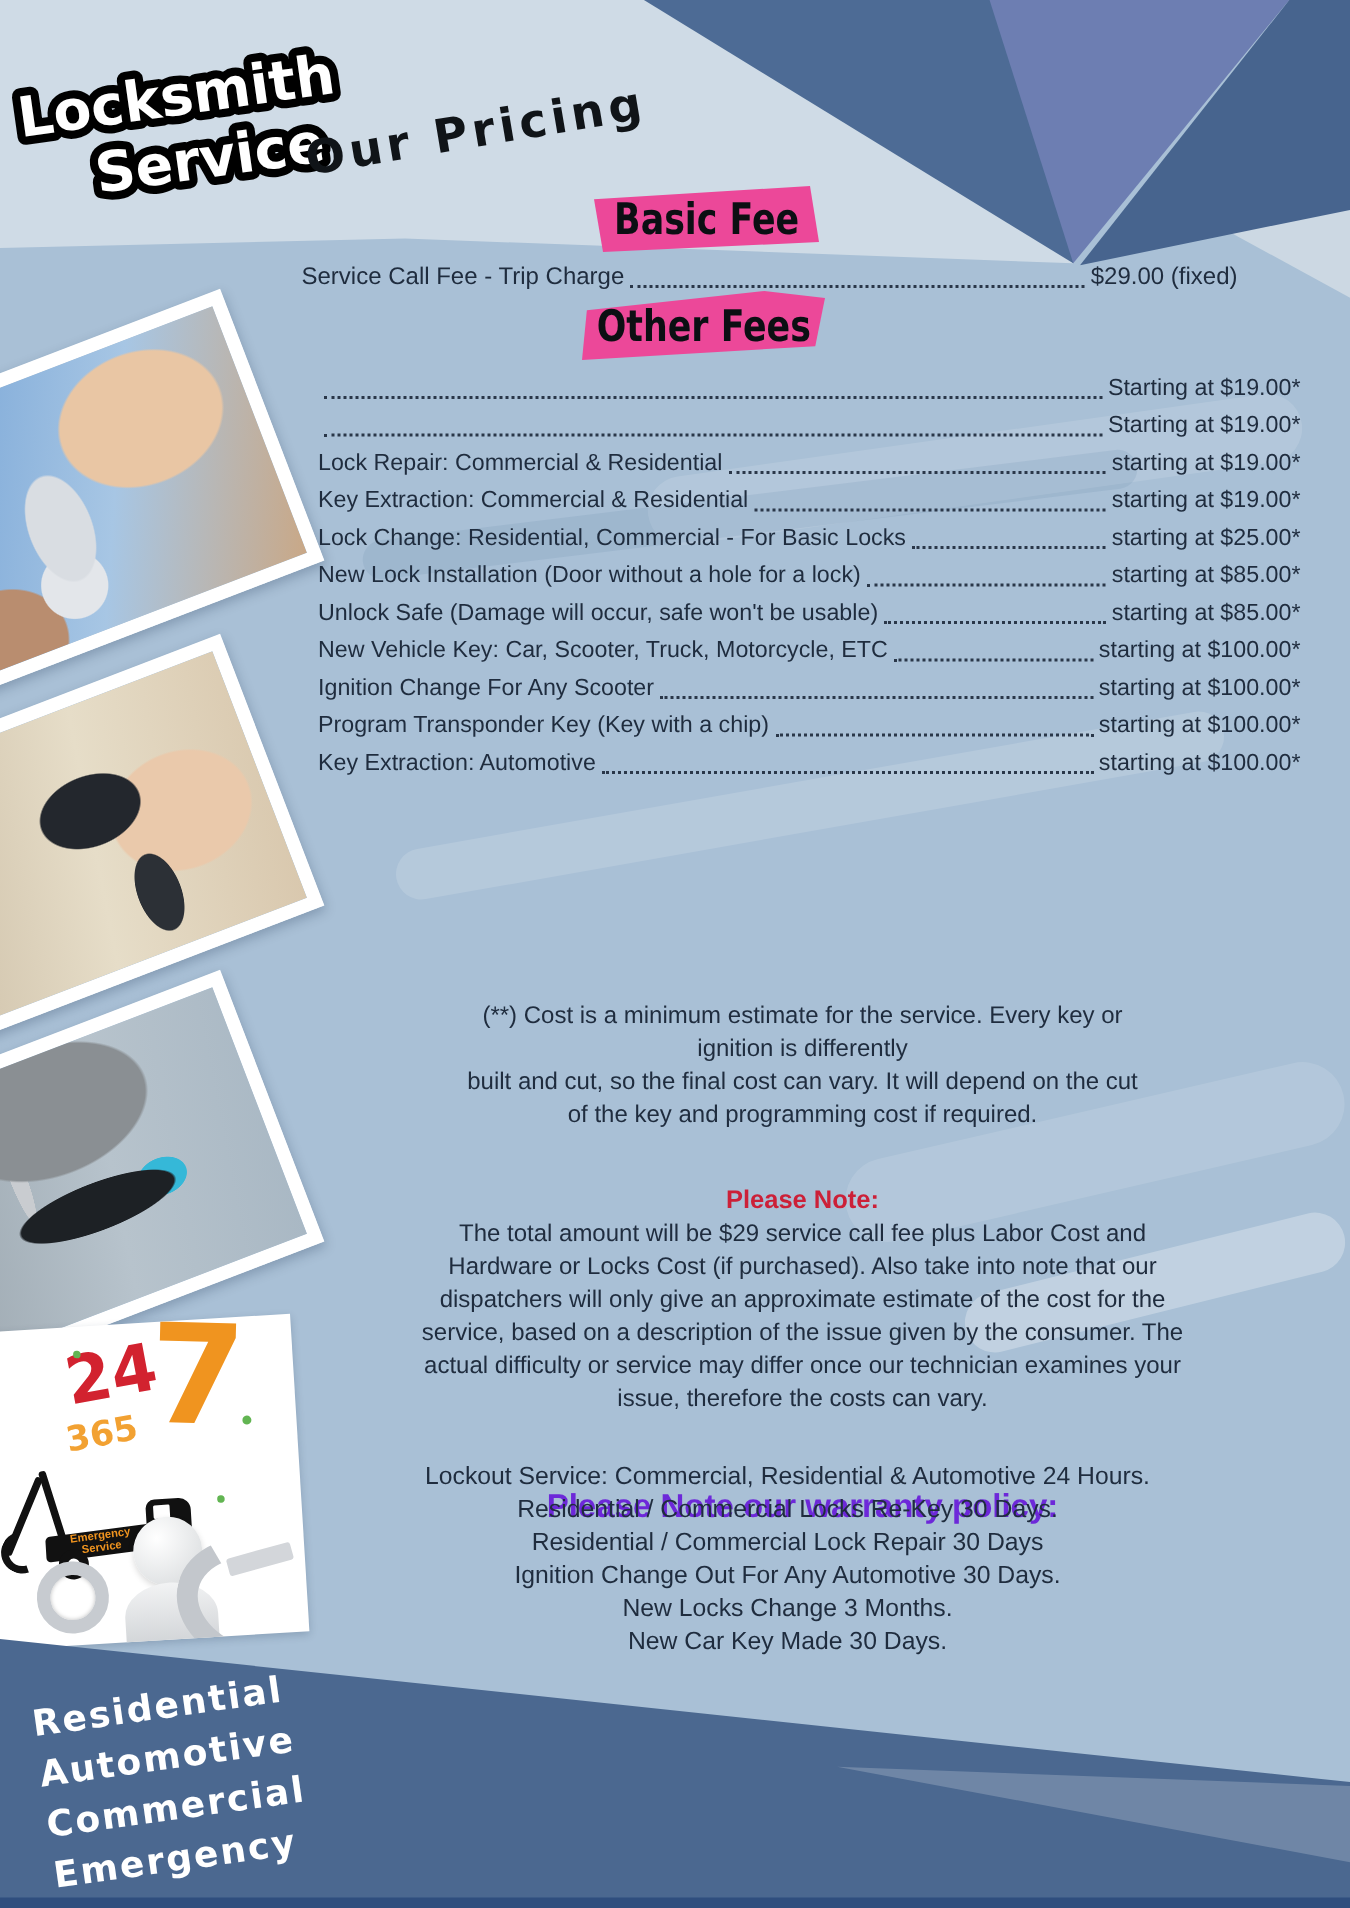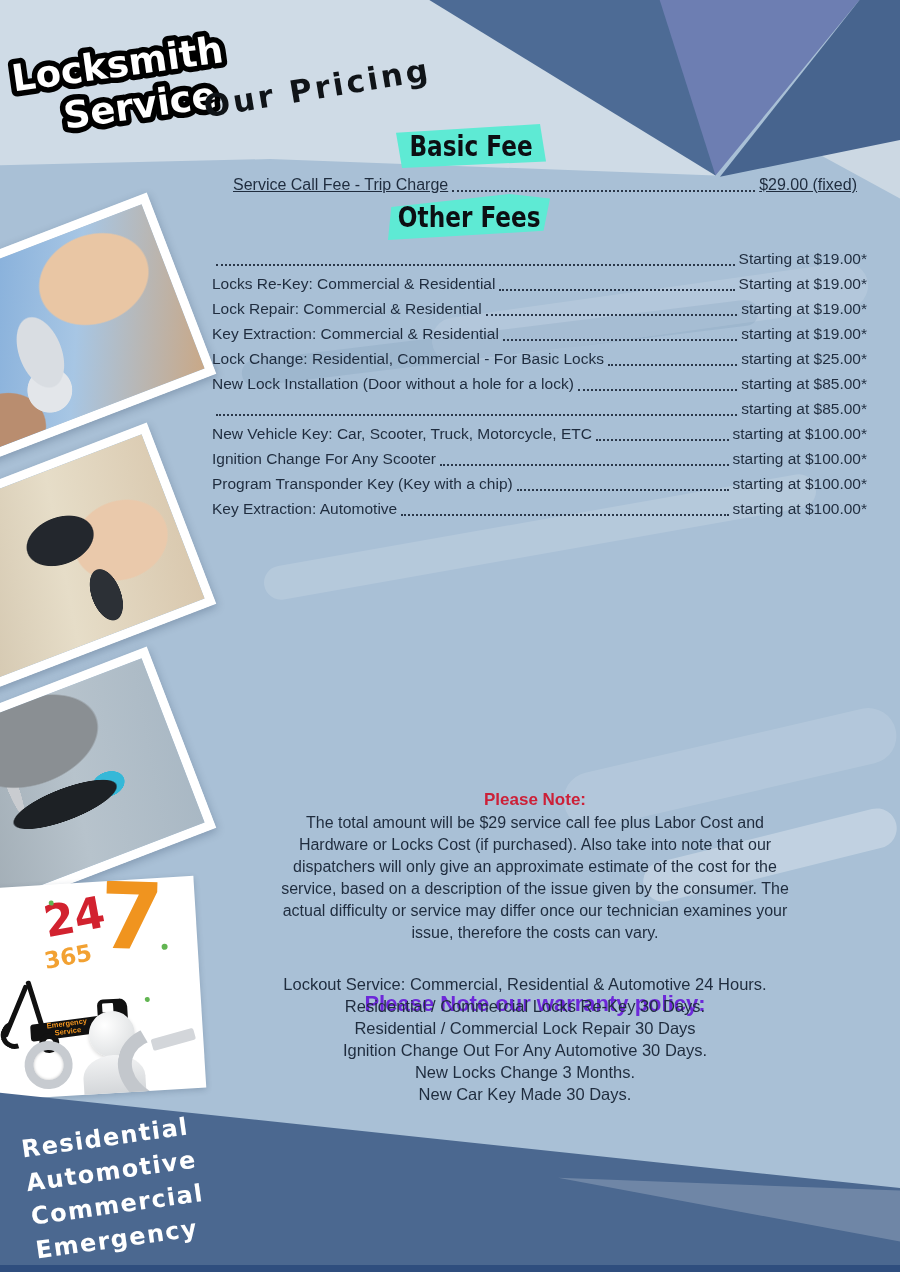--- a/index.html
+++ b/index.html
@@ -49,28 +49,28 @@
       linear-gradient(100deg,#9aa5ad 0%,#b7c3cc 55%,#a9b8c4 100%);}
 
   
   .brand{position:absolute;left:10px;top:28px;width:260px;height:140px;transform:rotate(-8deg);z-index:6;}
   .brand text{font-family:"DejaVu Sans",sans-serif;font-weight:bold;font-size:37px;}
   .heading{position:absolute;left:202px;top:64px;width:300px;transform:rotate(-9.5deg);
            font-family:"DejaVu Sans",sans-serif;font-weight:bold;font-size:31px;
            letter-spacing:3px;color:#101418;z-index:6;}
 
   
-  .plate{position:absolute;background:#5eead4;display:flex;align-items:center;justify-content:center;z-index:5;}
+  .plate{position:absolute;background:#ec4899;display:flex;align-items:center;justify-content:center;z-index:5;}
   .plate-basic{left:396px;top:124px;width:150px;height:44px;clip-path:polygon(0 20%,96% 0,100% 85%,4% 100%);}
   .plate-other{left:388px;top:194px;width:162px;height:46px;clip-path:polygon(2% 28%,75% 0,100% 10%,96% 80%,0 100%);}
   .plate span{display:inline-block;transform:scaleX(.8);font-family:"DejaVu Sans",sans-serif;
               font-weight:bold;font-size:29px;color:#0c0f13;letter-spacing:0;white-space:nowrap;}
 
   
-  .fee-row-wrap{position:absolute;left:233px;top:172px;width:624px;z-index:5;font-size:16px;text-decoration:underline;}
+  .fee-row-wrap{position:absolute;left:201px;top:172px;width:624px;z-index:5;font-size:16px;}
   .price-list{position:absolute;left:212px;top:246px;width:655px;z-index:5;font-size:15.5px;}
   .price-row{display:flex;height:25px;align-items:center;white-space:nowrap;}
   .price-row .lbl{flex:0 0 auto;}
   .price-row .dots{flex:1 1 auto;border-bottom:2px dotted #2a3749;margin:0 4px 5px 4px;align-self:flex-end;height:0;}
   .price-row .prc{flex:0 0 auto;}
 
   
   .centered{position:absolute;left:190px;width:690px;text-align:center;z-index:5;}
   .fn1{top:573px;font-size:16px;line-height:22.5px;}
   .fn2{top:667px;font-size:16px;line-height:22px;}
@@ -169,21 +169,20 @@
 
   <div class="plate plate-other">
     <span>Other Fees</span>
   </div>
   <div class="price-list">
       <div class="price-row">
         <span class="dots"></span>
         <span class="prc">Starting at $19.00*</span>
       </div>
       <div class="price-row">
-        <span class="lbl">Locks Re-Key: Commercial &amp; Residential</span>
         <span class="dots"></span>
         <span class="prc">Starting at $19.00*</span>
       </div>
       <div class="price-row">
         <span class="lbl">Lock Repair: Commercial &amp; Residential</span>
         <span class="dots"></span>
         <span class="prc">starting at $19.00*</span>
       </div>
       <div class="price-row">
         <span class="lbl">Key Extraction: Commercial &amp; Residential</span>
@@ -194,20 +193,21 @@
         <span class="lbl">Lock Change: Residential, Commercial - For Basic Locks</span>
         <span class="dots"></span>
         <span class="prc">starting at $25.00*</span>
       </div>
       <div class="price-row">
         <span class="lbl">New Lock Installation (Door without a hole for a lock)</span>
         <span class="dots"></span>
         <span class="prc">starting at $85.00*</span>
       </div>
       <div class="price-row">
+        <span class="lbl">Unlock Safe (Damage will occur, safe won't be usable)</span>
         <span class="dots"></span>
         <span class="prc">starting at $85.00*</span>
       </div>
       <div class="price-row">
         <span class="lbl">New Vehicle Key: Car, Scooter, Truck, Motorcycle, ETC</span>
         <span class="dots"></span>
         <span class="prc">starting at $100.00*</span>
       </div>
       <div class="price-row">
         <span class="lbl">Ignition Change For Any Scooter</span>
@@ -219,20 +219,21 @@
         <span class="dots"></span>
         <span class="prc">starting at $100.00*</span>
       </div>
       <div class="price-row">
         <span class="lbl">Key Extraction: Automotive </span>
         <span class="dots"></span>
         <span class="prc">starting at $100.00*</span>
       </div>
     </div>
 
+  <div class="centered fn2">(**) Cost is a minimum estimate for the service. Every key or<br>ignition is differently<br>built and cut, so the final cost can vary. It will depend on the cut<br>of the key and programming cost if required.</div>
 
   <div class="centered note-label">Please Note:</div>
   <div class="centered note-body">The total amount will be $29 service call fee plus Labor Cost and<br>Hardware or Locks Cost (if purchased). Also take into note that our<br>dispatchers will only give an approximate estimate of the cost for the<br>service, based on a description of the issue given by the consumer. The<br>actual difficulty or service may differ once our technician examines your<br>issue, therefore the costs can vary.</div>
 
   <div class="centered warranty-label">Please Note our warranty policy:</div>
   <div class="centered warranty-body">Lockout Service: Commercial, Residential &amp; Automotive 24 Hours.<br>Residential / Commercial Locks Re-Key 30 Days.<br>Residential / Commercial Lock Repair 30 Days<br>Ignition Change Out For Any Automotive 30 Days.<br>New Locks Change 3 Months.<br>New Car Key Made 30 Days.</div>
 
   <div class="badge247">
     <div class="n24">24</div>
     <div class="n7">7</div>

